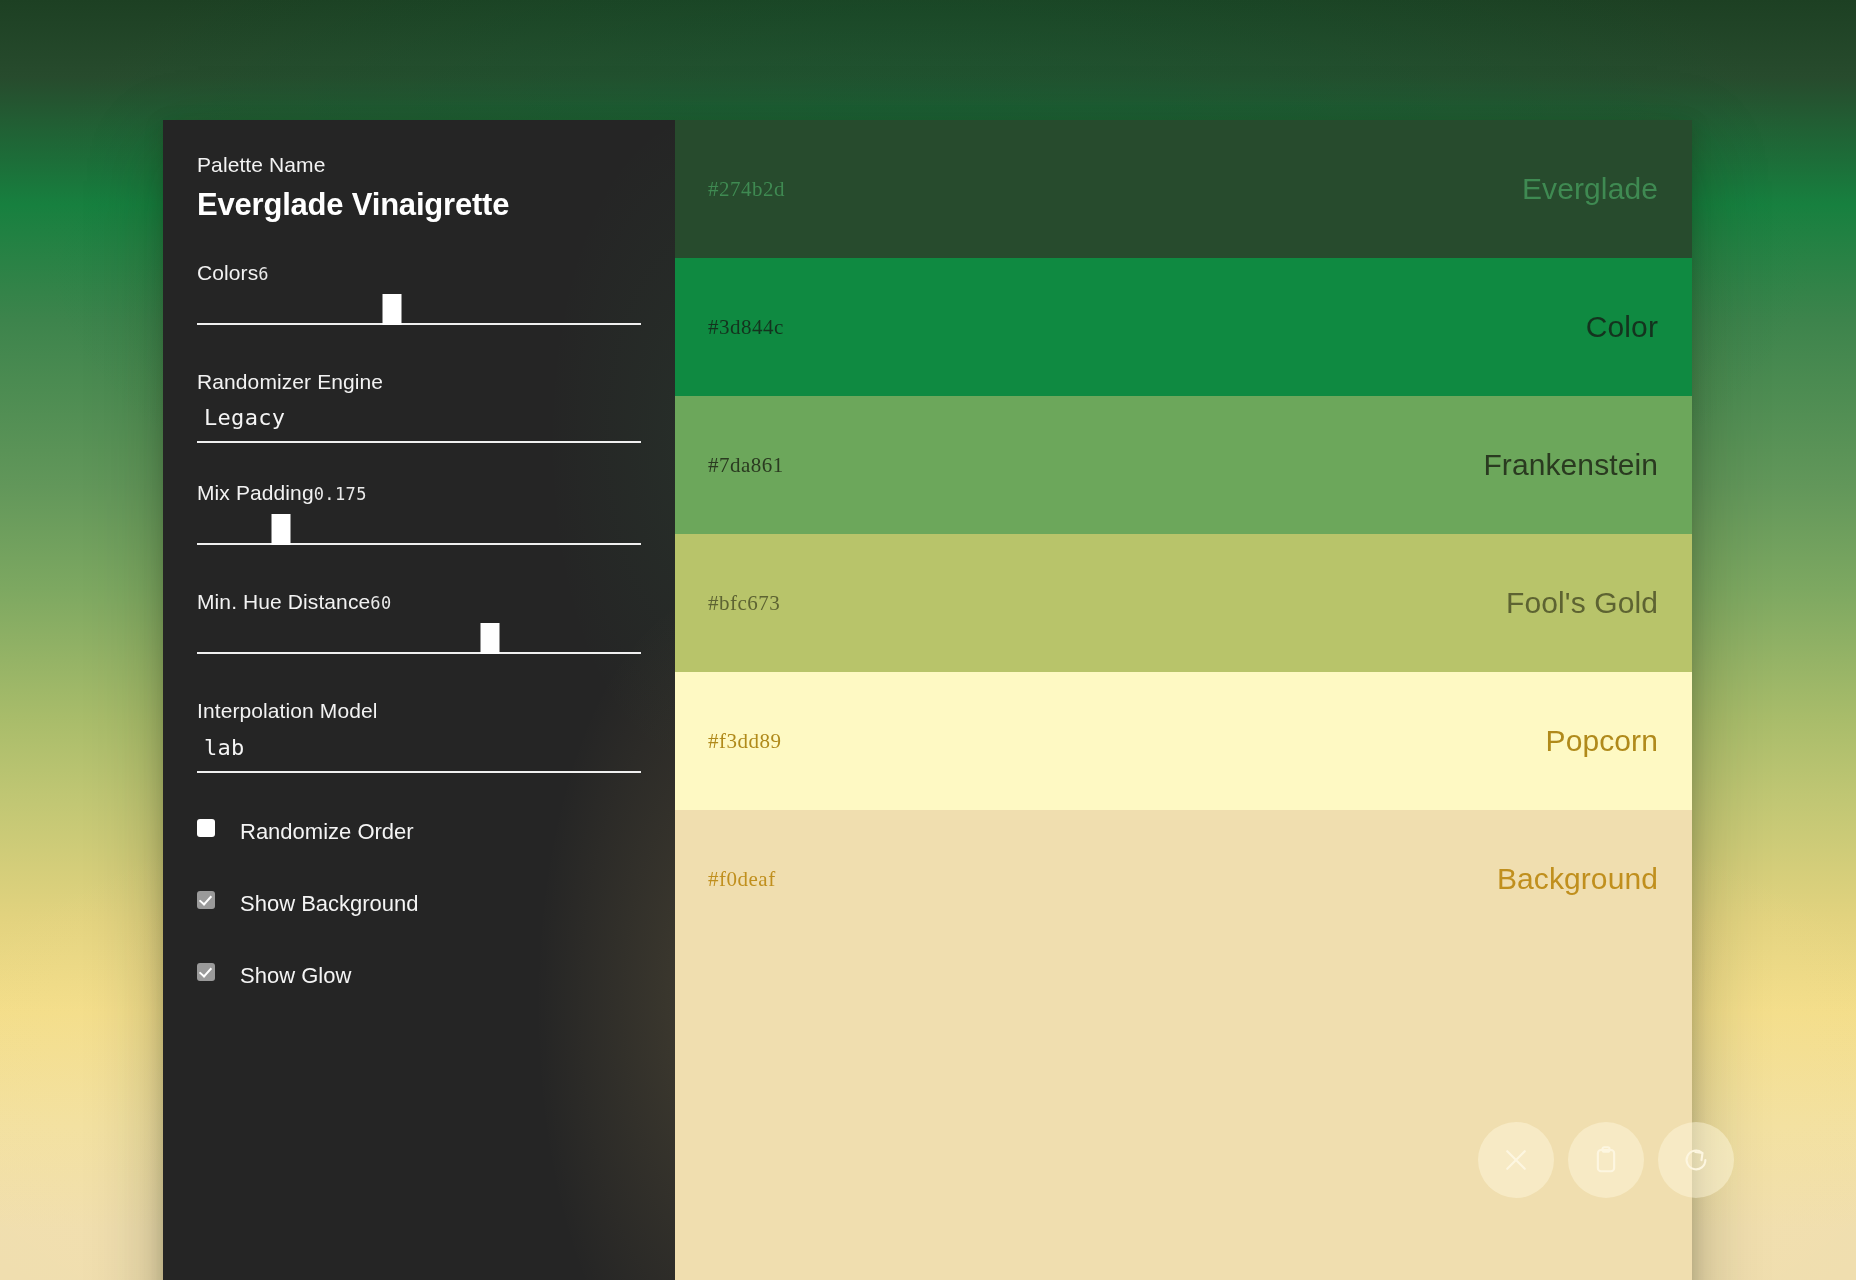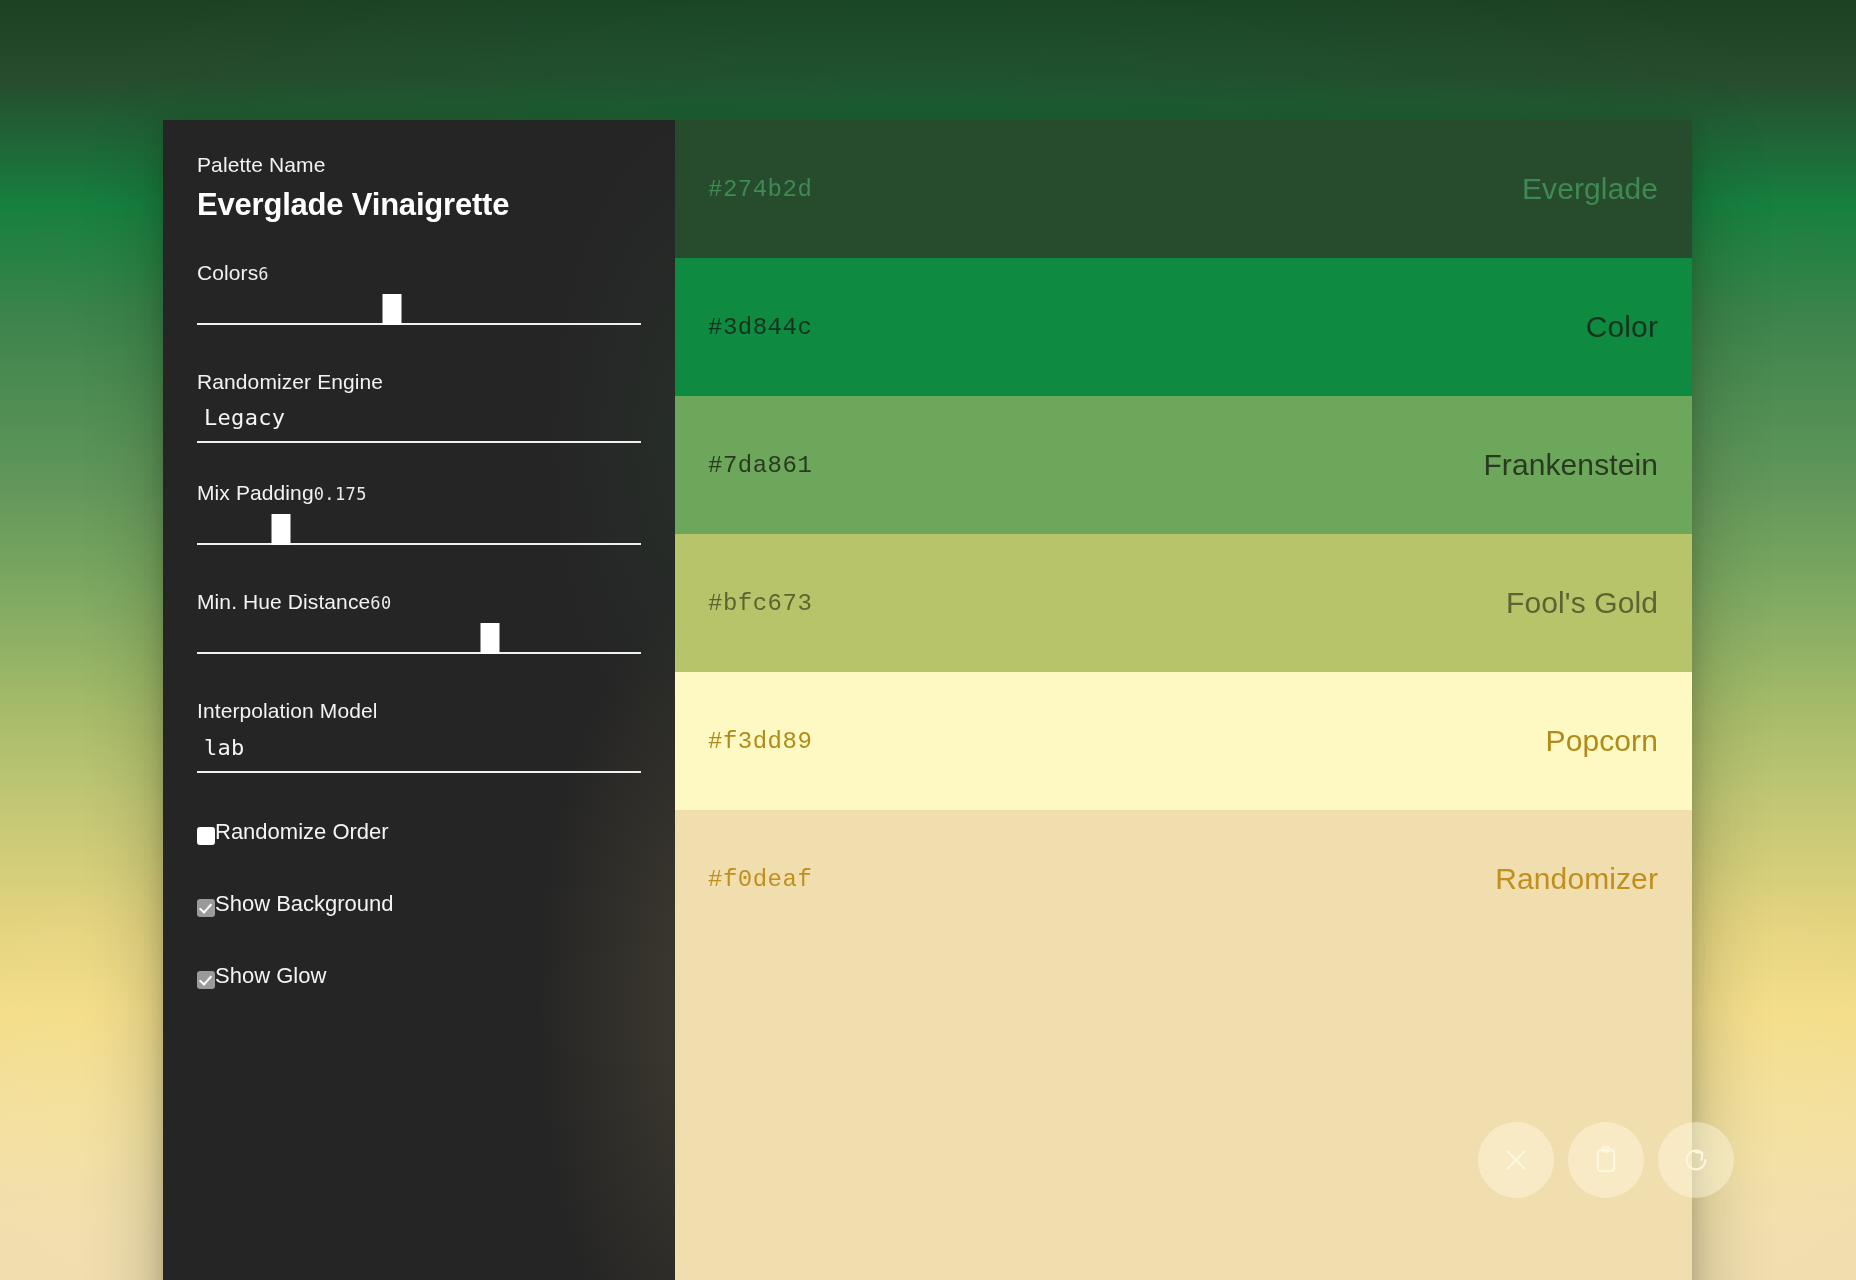--- a/index.html
+++ b/index.html
@@ -141,23 +141,23 @@
     padding: 12px 0 11px 7px;
   }
   .select-rule {
     height: 2px;
     background: #f0f0f0;
   }
 
   
   .check-field {
     display: flex;
-    align-items: flex-end;
+    align-items: flex-start;
     margin-top: 46px;
-    gap: 0;
+    gap: 25px;
   }
   .check-box {
     width: 18px;
     height: 18px;
     border-radius: 3px;
     background: #ffffff;
     flex: 0 0 18px;
     position: relative;
   }
   .check-box.checked { background: #9a9a9a; }
@@ -188,22 +188,22 @@
   .swatch {
     position: relative;
     height: 138px;
     flex: 0 0 138px;
     display: flex;
     align-items: center;
     justify-content: space-between;
     padding: 0 34px 0 33px;
   }
   .swatch-hex {
-    font-family: Liberation Mono, monospace;
-    font-size: 24px;
+    font-family: Liberation Serif, serif;
+    font-size: 21px;
     letter-spacing: 0.5px;
   }
   .swatch-name {
     font-size: 30px;
     letter-spacing: 0.1px;
   }
   #swatch-filler { flex: 1 1 auto; }
 
   
   #fabs {
@@ -328,21 +328,21 @@
       <span class="swatch-name" style="color:#5d6332">Fool's Gold</span>
     </div>
 
     <div class="swatch" style="background:#fef9c3">
       <span class="swatch-hex" style="color:#b08a1b">#f3dd89</span>
       <span class="swatch-name" style="color:#b08a1b">Popcorn</span>
     </div>
 
     <div class="swatch" style="background:#f0deaf">
       <span class="swatch-hex" style="color:#c08f1d">#f0deaf</span>
-      <span class="swatch-name" style="color:#c08f1d">Randomizer</span>
+      <span class="swatch-name" style="color:#c08f1d">Background</span>
     </div>
 
     <div id="swatch-filler" style="background:#f0deaf"></div>
   </div>
 </div>
 
 <div id="fabs">
 
   <button class="fab" title="Close">
     <span>

